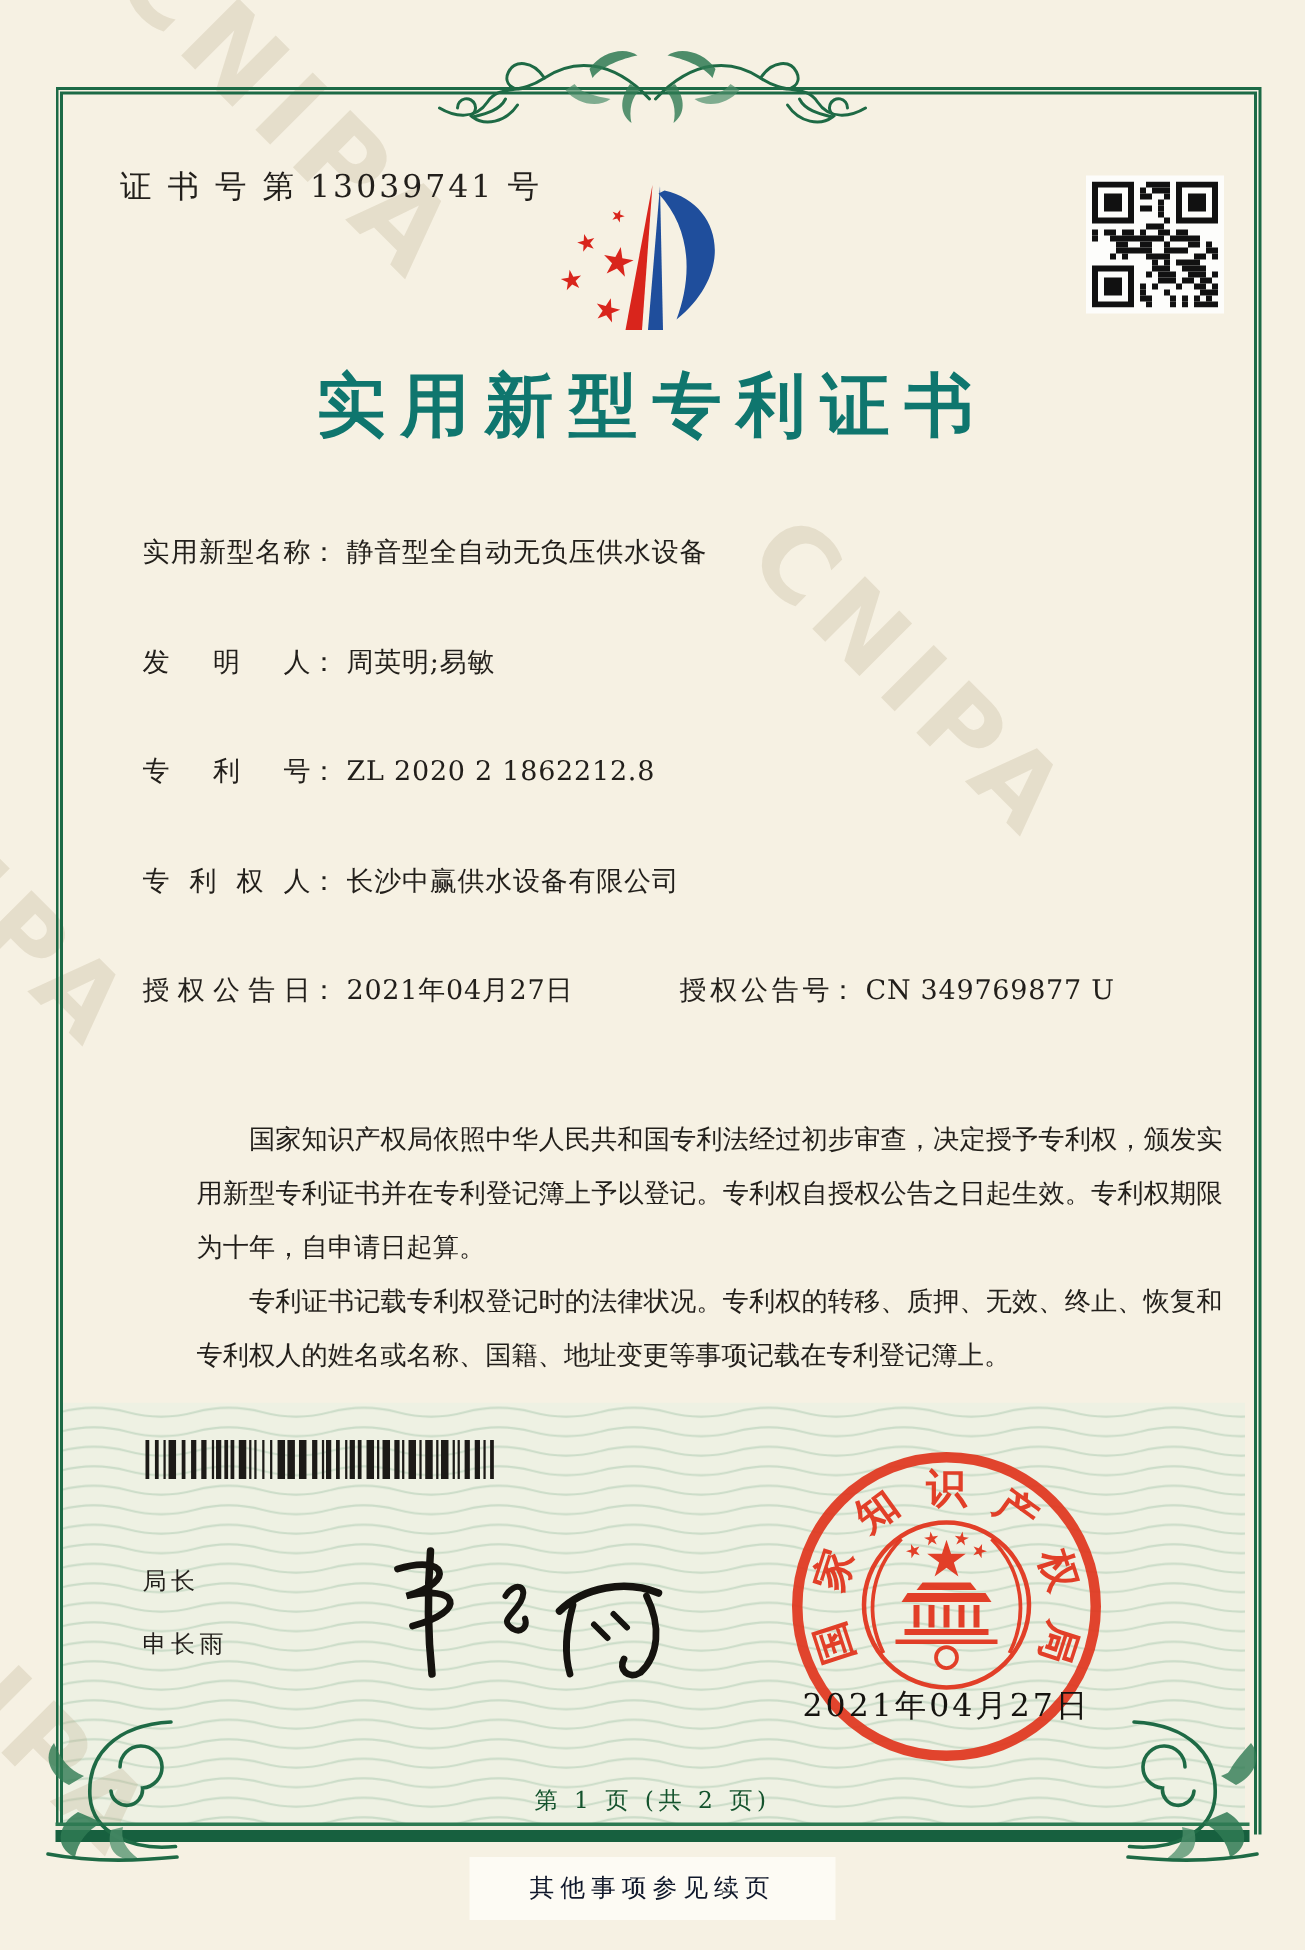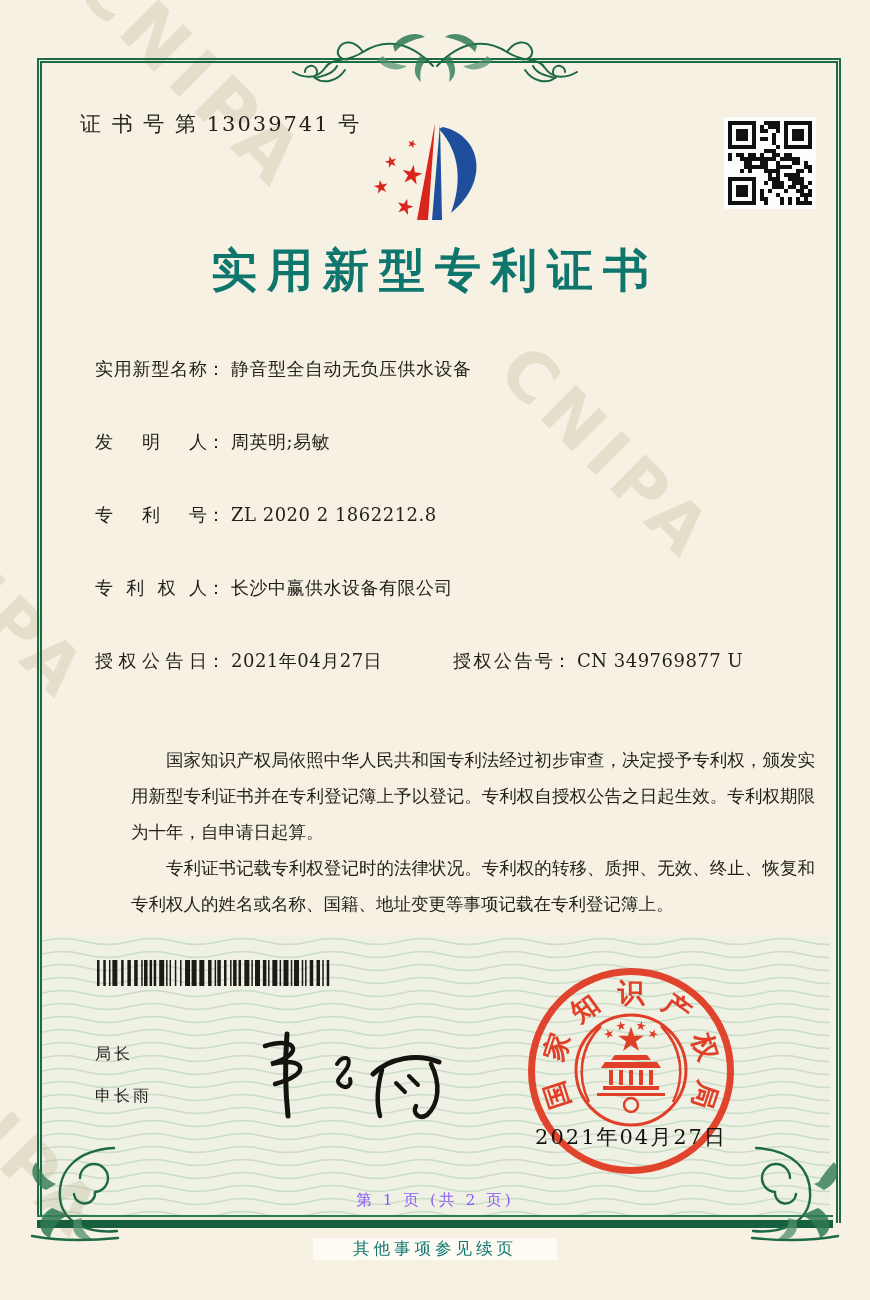--- a/index.html
+++ b/index.html
@@ -66,27 +66,27 @@
     position:absolute;font-size:27px;font-weight:bold;color:rgba(224,53,29,.95);
     width:30px;height:30px;text-align:center;line-height:30px;
     font-family:"DejaVu Serif","Liberation Serif",serif;
   }
   #seal-emblem{position:absolute;left:43px;top:42px;width:120px;height:120px;}
   #seal-date{
     position:absolute;left:-20px;top:155px;width:246px;text-align:center;z-index:6;
     font-size:21px;color:#15130f;letter-spacing:2px;font-weight:500;white-space:nowrap;
   }
   
-  #page-footer{left:0;top:1190px;width:870px;text-align:center;font-size:15.5px;letter-spacing:3px;z-index:4;color:#8b5cf6;}
+  #page-footer{left:0;top:1190px;width:870px;text-align:center;font-size:15.5px;letter-spacing:3px;z-index:4;color:#14532d;}
   #cont-note{
     left:0;top:1238px;width:870px;text-align:center;z-index:4;
   }
   #cont-note span{
-    display:inline-block;background:#fdfbf4;padding:0 40px;
-    font-size:16.5px;letter-spacing:4px;color:#0f766e;
+    display:inline-block;background:#fdfbf4;padding:10px 40px;
+    font-size:16.5px;letter-spacing:4px;color:#0f172a;
   }
   
   #dragons{left:285px;top:26px;width:300px;height:72px;z-index:4;}
   #orn-bl{left:22px;top:1142px;width:110px;height:100px;z-index:4;}
   #orn-br{left:738px;top:1142px;width:110px;height:100px;z-index:4;}
 </style>
 </head>
 <body>
 
 <div class="watermark" style="left:120px;top:-60px;font-size:74px;">CNIPA</div>

